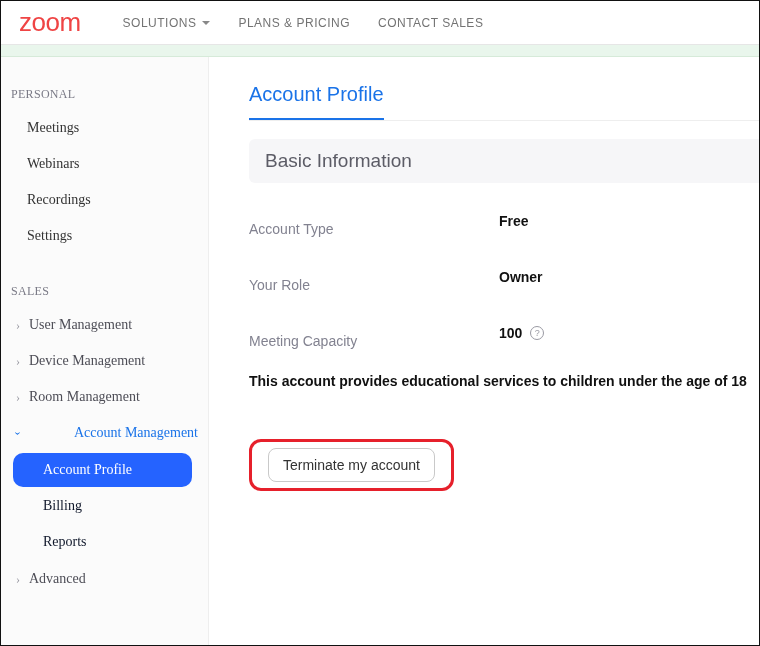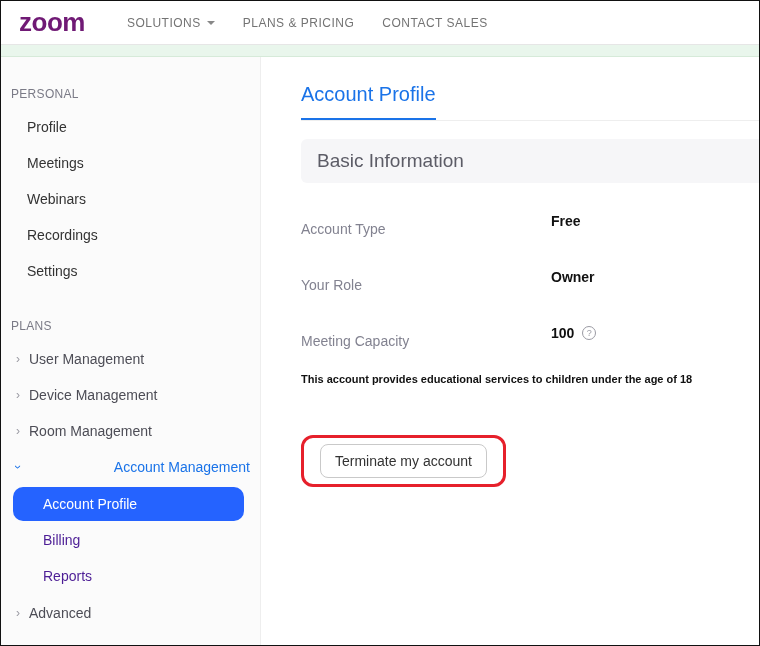--- a/index.html
+++ b/index.html
@@ -17,23 +17,23 @@
     .header {
       display: flex;
       align-items: center;
       height: 44px;
       padding: 0 18px;
       border-bottom: 1px solid #e6e6e6;
       background: #fff;
     }
     .logo {
       font-size: 26px;
-      font-weight: 700;
+      font-weight: 400;
       letter-spacing: -0.5px;
-      color: #701a75;
+      color: #ef4444;
       margin-right: 42px;
       font-family: Arial, sans-serif;
     }
     .nav-item {
       font-size: 12px;
       letter-spacing: 0.5px;
       color: #737373;
       margin-right: 28px;
       display: inline-flex;
       align-items: center;
@@ -51,25 +51,26 @@
       height: 12px;
       background: #e9f6ec;
       border-bottom: 1px solid #d6ead9;
     }
     
     .body-wrap {
       display: flex;
       height: calc(100% - 56px);
     }
     .sidebar {
-      width: 260px;
+      width: 208px;
       background: #fbfbfb;
       border-right: 1px solid #eee;
       padding-top: 18px;
       overflow-y: auto;
+      font-family: Liberation Serif, serif;
     }
     .section-label {
       font-size: 12px;
       color: #7a7a86;
       padding: 12px 10px 8px 10px;
       letter-spacing: 0.3px;
     }
     .side-link {
       display: flex;
       align-items: center;
@@ -94,21 +95,21 @@
       text-align: center;
     }
     .side-parent.expanded { color: #1a73e8; justify-content: space-between; }
     .side-parent.expanded .chev { color: #1a73e8; }
     .sub-link {
       display: flex;
       align-items: center;
       padding: 9px 10px 9px 30px;
       font-size: 14px;
       cursor: pointer;
-      color: #4c1d95;
+      color: #0f172a;
       border-radius: 10px;
       margin: 2px 16px 2px 12px;
     }
     .sub-link.active {
       background: #2563ff;
       color: #fff;
       font-weight: 500;
     }
     
     .main {
@@ -163,21 +164,21 @@
       border: 1px solid #9a9aa3;
       border-radius: 50%;
       color: #9a9aa3;
       font-size: 9px;
       margin-left: 8px;
       font-weight: 400;
       cursor: pointer;
     }
     .note {
       color: #111;
-      font-size: 11px;
+      font-size: 14px;
       font-weight: 600;
       margin-bottom: 50px;
     }
     .highlight-box {
       border: 3px solid #e6202b;
       border-radius: 12px;
       padding: 6px 16px;
       display: inline-block;
     }
     .terminate-btn {
@@ -200,27 +201,26 @@
     <span class="caret-down"></span>
   </div>
   <div class="nav-item">PLANS &amp; PRICING</div>
   <div class="nav-item">CONTACT SALES</div>
 </div>
 <div class="success-banner"></div>
 
 <div class="body-wrap">
   <div class="sidebar">
     <div class="section-label">PERSONAL</div>
-    <div class="side-link">Profile</div>
     <div class="side-link">Meetings</div>
     <div class="side-link">Webinars</div>
     <div class="side-link">Recordings</div>
     <div class="side-link">Settings</div>
 
-    <div class="section-label" style="margin-top:18px;">PLANS</div>
+    <div class="section-label" style="margin-top:18px;">SALES</div>
 
     <div class="side-parent">
       <span class="chev">›</span>
       <span>User Management</span>
     </div>
     <div class="side-parent">
       <span class="chev">›</span>
       <span>Device Management</span>
     </div>
     <div class="side-parent">

